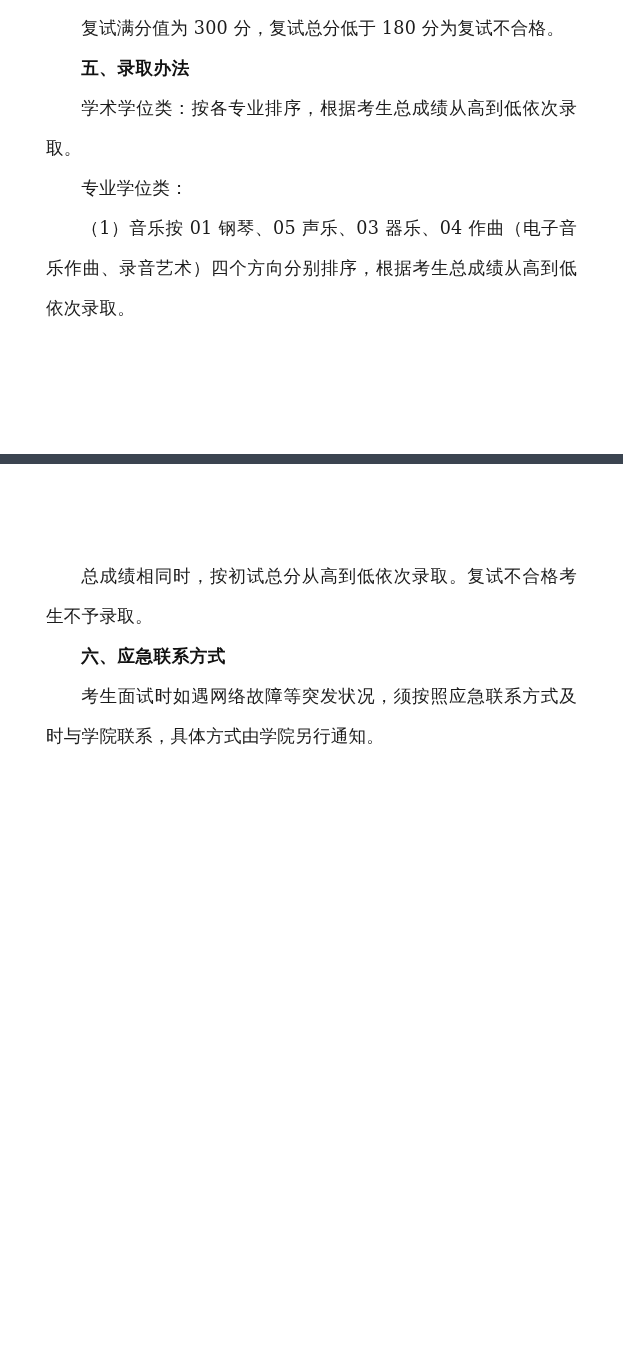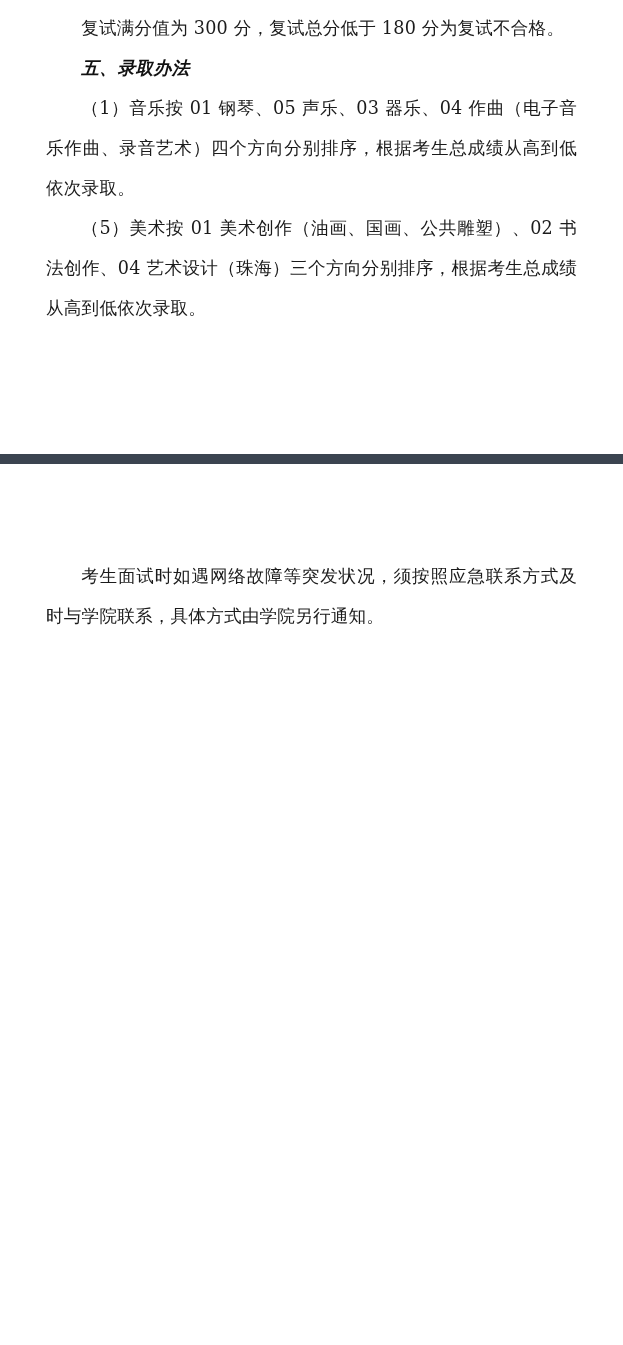--- a/index.html
+++ b/index.html
@@ -39,21 +39,20 @@
   }
   h3.heading {
     margin: 0;
     font-size: 17.6px;
     line-height: 40px;
     font-weight: bold;
     text-indent: 2em;
     letter-spacing: 0.5px;
     color: #111111;
     font-family: "DejaVu Serif", "Liberation Serif", serif;
-    font-style: italic;
   }
   .divider-band {
     width: 100%;
     height: 10px;
     background: #3b4450;
     margin-top: 30px;
   }
   .gap-after-band {
     height: 92px;
   }
@@ -62,27 +61,30 @@
   }
 </style>
 </head>
 <body>
 
 <div class="page">
 
   <div class="section section-top">
     <p class="para">复试满分值为 300 分，复试总分低于 180 分为复试不合格。</p>
     <h3 class="heading">五、录取办法</h3>
+    <p class="para">学术学位类：按各专业排序，根据考生总成绩从高到低依次录取。</p>
+    <p class="para">专业学位类：</p>
     <p class="para">（1）音乐按 01 钢琴、05 声乐、03 器乐、04 作曲（电子音乐作曲、录音艺术）四个方向分别排序，根据考生总成绩从高到低依次录取。</p>
-    <p class="para">（5）美术按 01 美术创作（油画、国画、公共雕塑）、02 书法创作、04 艺术设计（珠海）三个方向分别排序，根据考生总成绩从高到低依次录取。</p>
   </div>
 
   <div class="blank-space"></div>
 
   <div class="divider-band"></div>
 
   <div class="gap-after-band"></div>
 
   <div class="section">
+    <p class="para">总成绩相同时，按初试总分从高到低依次录取。复试不合格考生不予录取。</p>
+    <h3 class="heading">六、应急联系方式</h3>
     <p class="para">考生面试时如遇网络故障等突发状况，须按照应急联系方式及时与学院联系，具体方式由学院另行通知。</p>
   </div>
 
 </div>
 
 </body></html>

